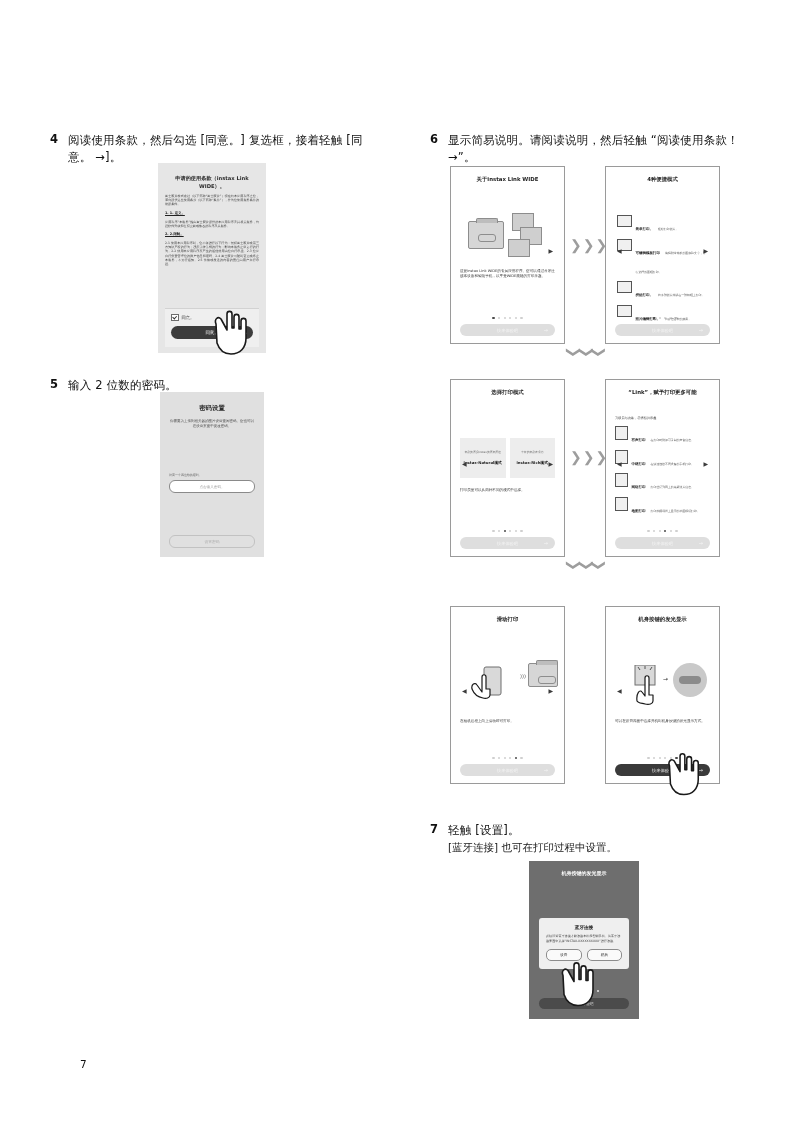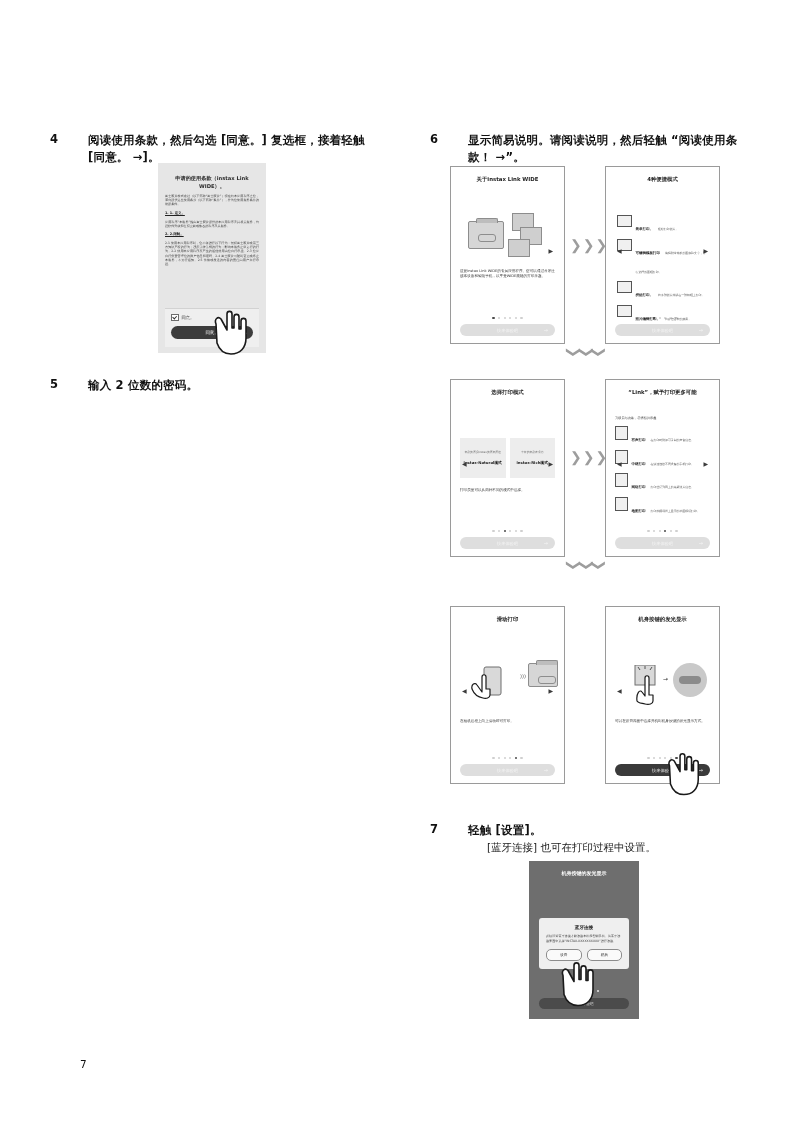--- a/index.html
+++ b/index.html
@@ -28,34 +28,32 @@
   }
   .step-num {
     font-weight: bold;
     font-size: 11.5px;
     line-height: 15px;
     width: 18px;
     flex: none;
     color: #111;
   }
   .step-text {
-    font-weight: bold;
+    font-weight: normal;
     font-size: 11.5px;
     line-height: 17px;
     letter-spacing: .2px;
     color: #111;
-    margin-left: 20px;
   }
   .step-sub {
     font-weight: normal;
     font-size: 10.5px;
     line-height: 16px;
     color: #1a1a1a;
     display: block;
-    margin-left: 39px;
   }
 
   
   .phone {
     position: absolute;
     background: #e3e3e3;
     box-sizing: border-box;
   }
 
   
@@ -470,20 +468,27 @@
                C37 7.5 42 7.5 42 11 L42 28 C42 38 36 44 27 44
                C19 44 15 39 13 33 Z" fill="#ffffff" stroke="#1a1a1a" stroke-width="1.6" stroke-linejoin="round"></path>
     </svg>
   </div>
 
   <div class="step" style="left:50px; top:377px; width:330px;">
     <div class="step-num">5</div>
     <div class="step-text">输入 2 位数的密码。</div>
   </div>
 
+  <div class="phone" id="pwd-phone">
+    <div id="pwd-title">密码设置</div>
+    <div id="pwd-desc">你需要为上传到相关器的图片设置查阅密码。您也可以在设置页面中更改密码。</div>
+    <div id="pwd-label">设置一个四位数的密码。</div>
+    <div id="pwd-input">点击输入密码。</div>
+    <div id="pwd-submit">设置密码</div>
+  </div>
 
   <div class="step" style="left:430px; top:132px; width:330px;">
     <div class="step-num">6</div>
     <div class="step-text">显示简易说明。请阅读说明，然后轻触 “阅读使用条款！ →”。</div>
   </div>
 
   <div class="tut" style="left:450px; top:166px;">
     <div class="tut-title">关于instax Link WIDE</div>
     <div class="tut-body">
       <div style="position:absolute; left:8px; top:38px;">

